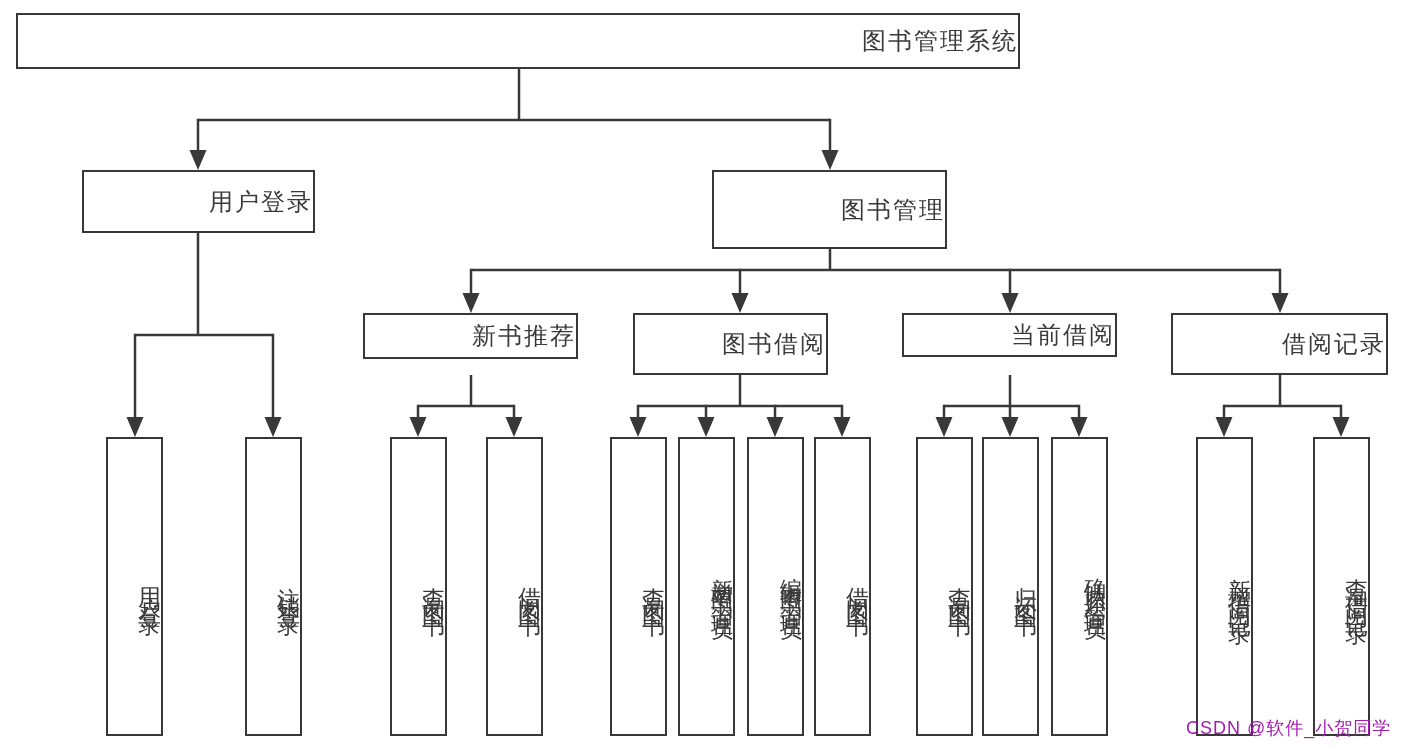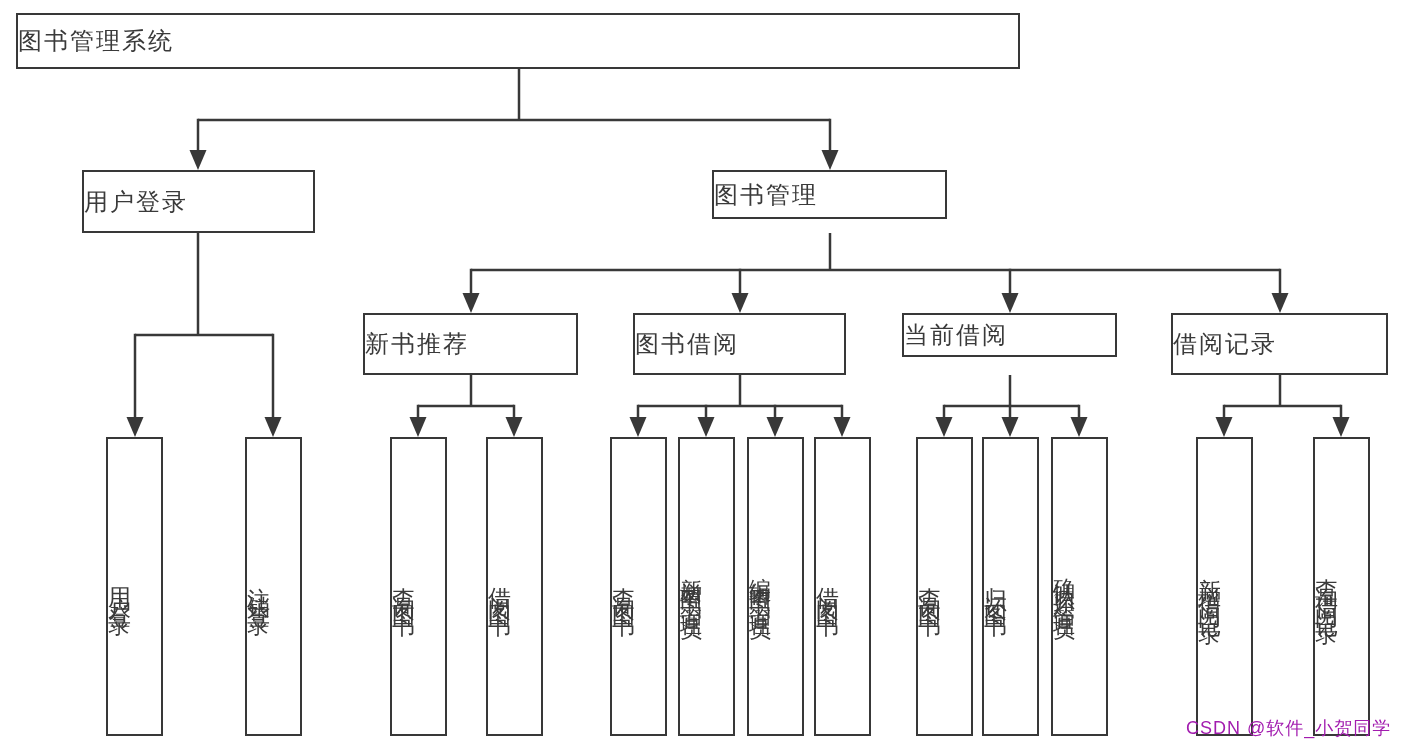--- a/index.html
+++ b/index.html
@@ -3,21 +3,21 @@
 <meta charset="utf-8">
 <style>
   html,body{margin:0;padding:0;}
   body{
     width:1405px;height:747px;position:relative;background:#ffffff;
     font-family:"Liberation Sans","DejaVu Sans",sans-serif;overflow:hidden;
   }
   #connectors{position:absolute;left:0;top:0;z-index:1;}
   .box{
     position:absolute;box-sizing:border-box;background:#ffffff;
-    border:2.5px solid #383838;display:flex;align-items:center;justify-content:flex-start;
+    border:2.5px solid #383838;display:flex;align-items:center;justify-content:flex-end;
     z-index:2;
   }
   .v{width:57px;height:299px;}
   .lbl{font-size:24px;letter-spacing:2px;color:#3a3a3a;white-space:nowrap;}
   .vlbl{
     writing-mode:vertical-rl;font-size:23px;letter-spacing:9px;
     color:#3a3a3a;line-height:1;
   }
   .tight .vlbl{font-size:22px;letter-spacing:6px;}
   #watermark{
@@ -104,28 +104,28 @@
   </g>
 </svg>
 
 <div class="box" style="left:16px;top:13px;width:1004px;height:56px">
   <span class="lbl">图书管理系统</span>
 </div>
 
 <div class="box" style="left:82px;top:170px;width:233px;height:63px">
   <span class="lbl">用户登录</span>
 </div>
-<div class="box" style="left:712px;top:170px;width:235px;height:49px">
+<div class="box" style="left:712px;top:170px;width:235px;height:79px">
   <span class="lbl">图书管理</span>
 </div>
 
-<div class="box" style="left:363px;top:313px;width:215px;height:62px">
+<div class="box" style="left:363px;top:313px;width:215px;height:46px">
   <span class="lbl">新书推荐</span>
 </div>
-<div class="box" style="left:633px;top:313px;width:213px;height:62px">
+<div class="box" style="left:633px;top:313px;width:195px;height:62px">
   <span class="lbl">图书借阅</span>
 </div>
 <div class="box" style="left:902px;top:313px;width:215px;height:44px">
   <span class="lbl">当前借阅</span>
 </div>
 <div class="box" style="left:1171px;top:313px;width:217px;height:62px">
   <span class="lbl">借阅记录</span>
 </div>
 
 <div class="box v" style="left:106px;top:437px">

